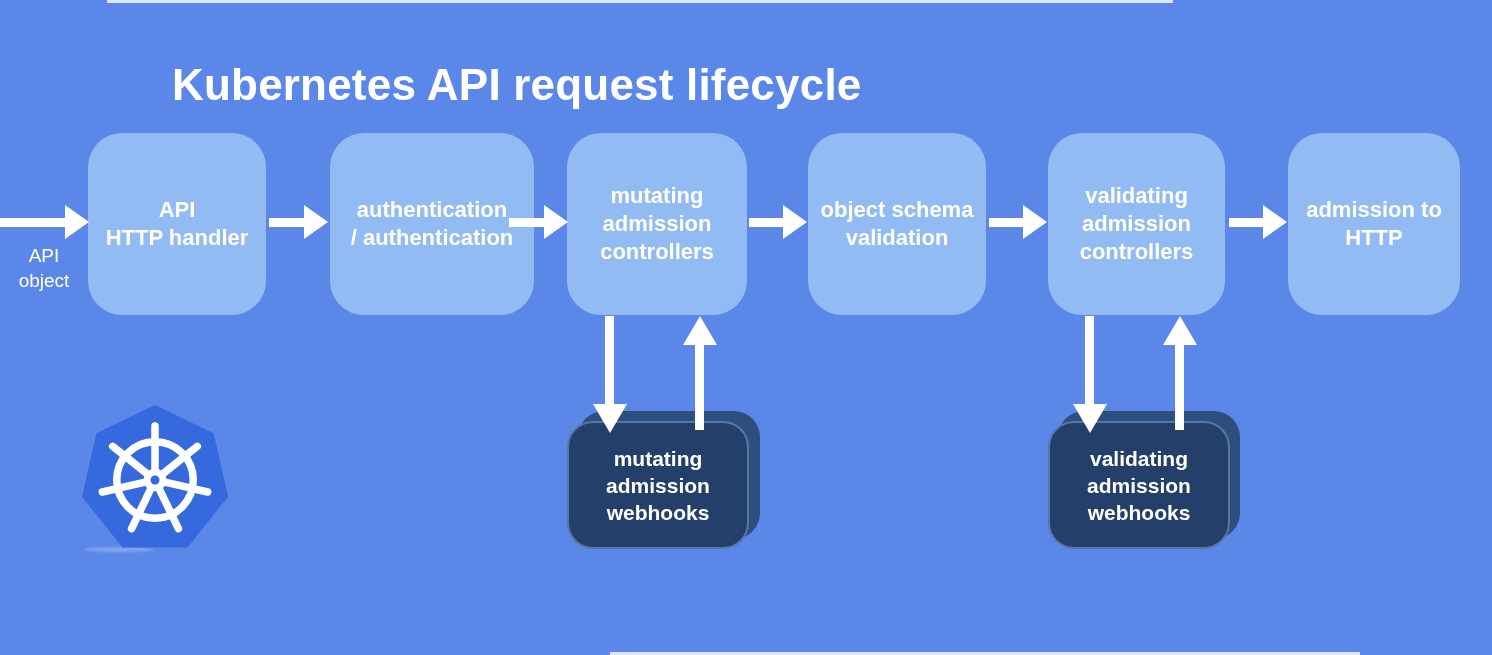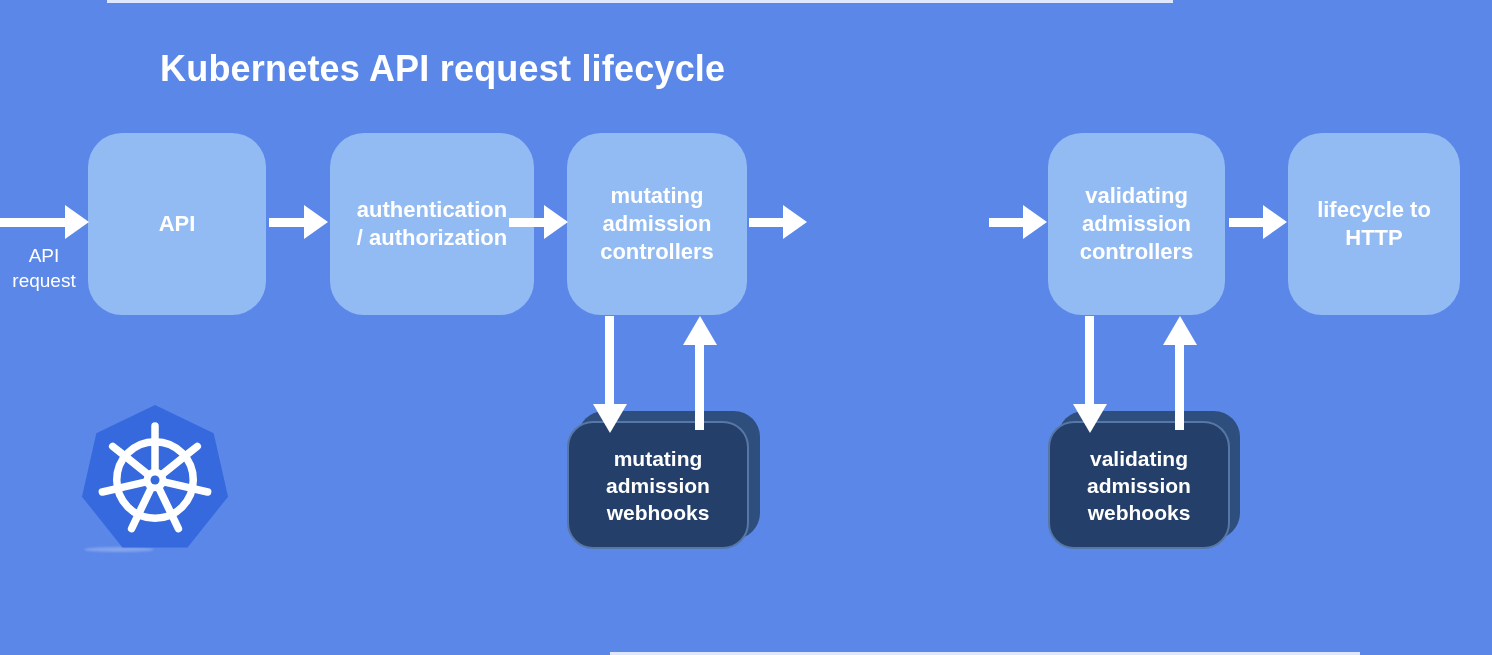--- a/index.html
+++ b/index.html
@@ -14,22 +14,22 @@
   .stage{
     position:relative;width:1492px;height:655px;overflow:hidden;
     background:var(--background);
     font-family:"Liberation Sans",sans-serif;
   }
   .sliver{position:absolute;height:3px;background:rgba(255,255,255,.8);z-index:5;}
   .sliver.top{left:107px;top:0;width:1066px;}
   .sliver.bottom{left:610px;bottom:0;width:750px;}
 
   .title{
-    position:absolute;left:160px;top:48px;margin:0;
-    color:var(--text);font-size:36px;font-weight:800;letter-spacing:.2px;z-index:2;
+    position:absolute;left:160px;top:48px;margin:12px;
+    color:var(--text);font-size:44px;font-weight:800;letter-spacing:.2px;z-index:2;
   }
 
   .box{
     position:absolute;top:133px;height:182px;border-radius:34px;
     background:var(--stage-box);color:var(--text);
     display:flex;flex-direction:column;justify-content:center;align-items:center;
     font-weight:bold;font-size:22px;line-height:28px;text-align:center;z-index:2;
   }
   .box .line{white-space:nowrap;}
   .b1{left:88px;width:178px}
@@ -91,42 +91,47 @@
   <div class="sliver bottom"></div>
 
   <h1 class="title">Kubernetes API request lifecycle</h1>
 
   <div class="harrow a0">
     <div class="stem"></div>
     <div class="head"></div>
   </div>
   <div class="entry-label">
     <div class="line">API</div>
-    <div class="line">request</div>
+    <div class="line">object</div>
   </div>
 
   <div class="box b1">
     <div class="line">API</div>
+    <div class="line">HTTP handler</div>
   </div>
   <div class="box b2">
     <div class="line">authentication</div>
-    <div class="line">/ authorization</div>
+    <div class="line">/ authentication</div>
   </div>
   <div class="box b3">
     <div class="line">mutating</div>
     <div class="line">admission</div>
     <div class="line">controllers</div>
   </div>
+  <div class="box b4">
+    <div class="line">object schema</div>
+    <div class="line">validation</div>
+  </div>
   <div class="box b5">
     <div class="line">validating</div>
     <div class="line">admission</div>
     <div class="line">controllers</div>
   </div>
   <div class="box b6">
-    <div class="line">lifecycle to</div>
+    <div class="line">admission to</div>
     <div class="line">HTTP</div>
   </div>
 
   <div class="harrow a1">
     <div class="stem"></div>
     <div class="head"></div>
   </div>
   <div class="harrow a2">
     <div class="stem"></div>
     <div class="head"></div>

